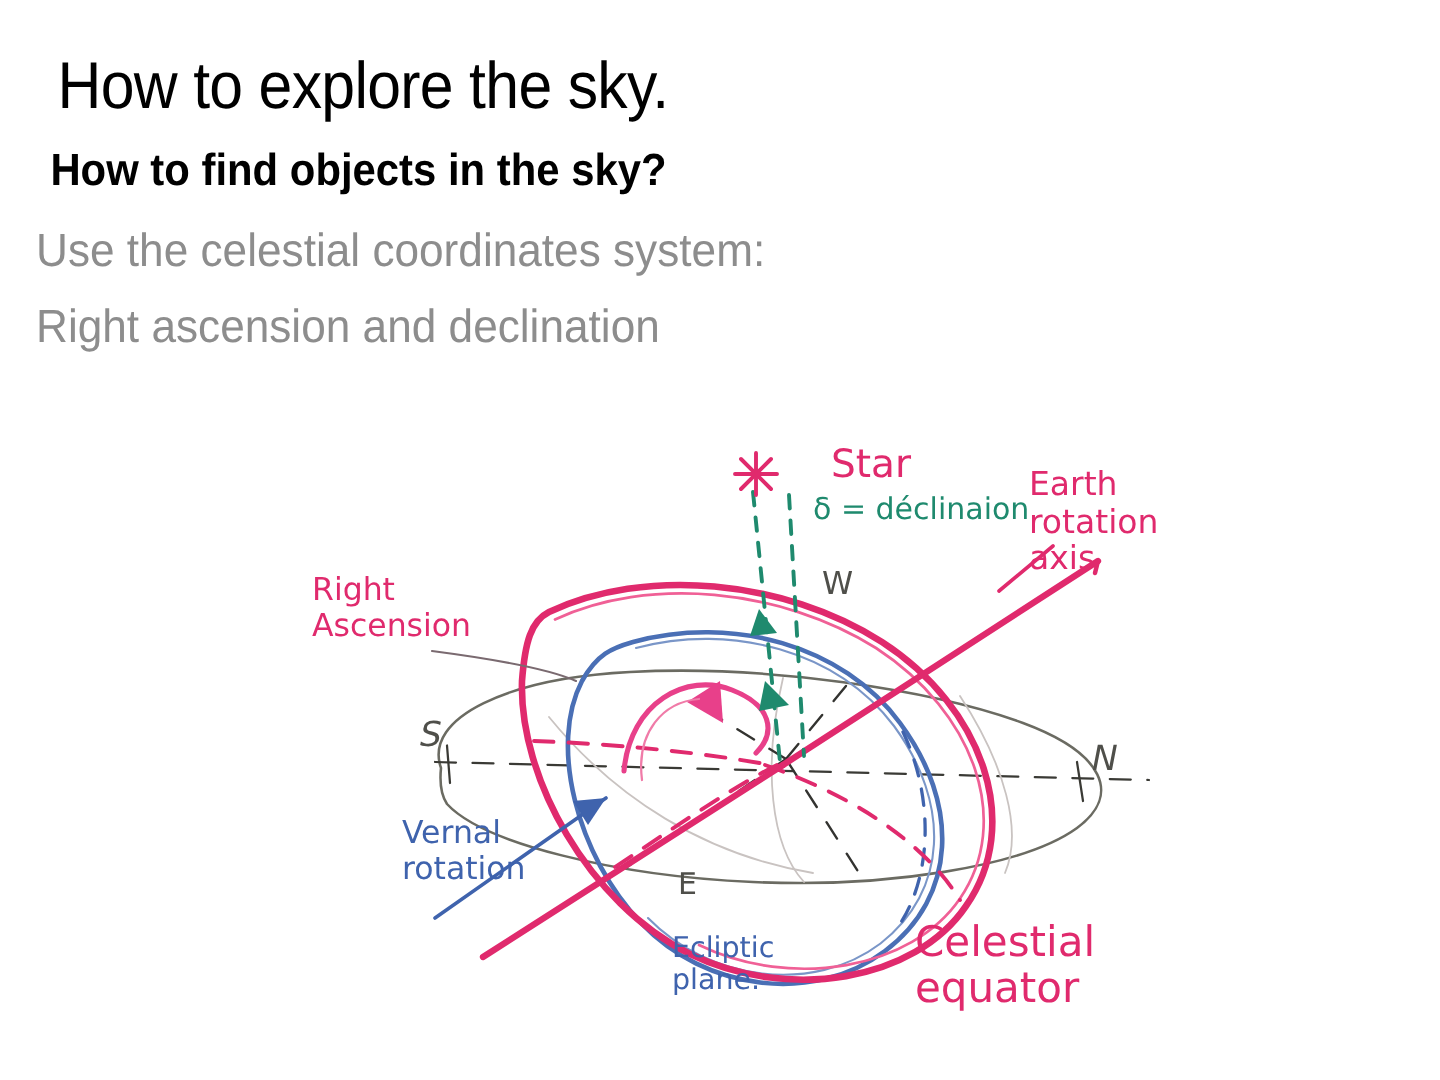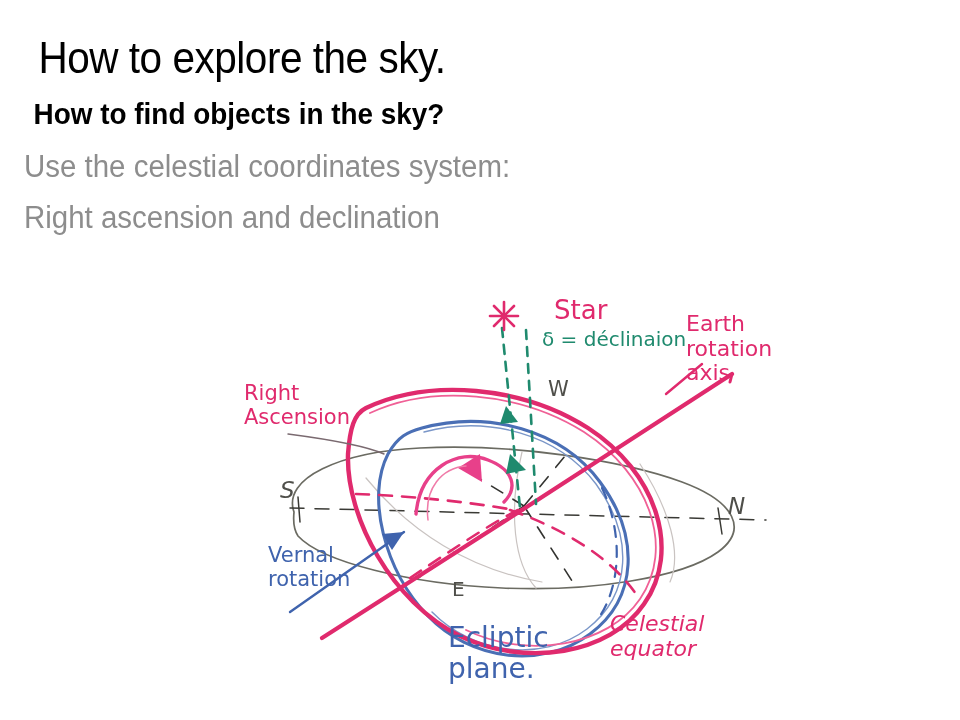--- a/index.html
+++ b/index.html
@@ -164,30 +164,30 @@
     </svg>
 
     <div class="lbl hand lbl-pink" style="left:348px;top:14px;font-size:26px;margin-left:36px;">Star</div>
 
     <div class="lbl hand lbl-teal" style="left:340px;top:46px;font-size:20px;margin-left:32px;">δ = déclinaion</div>
 
     <div class="lbl hand lbl-pink" style="left:516px;top:30px;font-size:22px;text-align:left;">Earth
 rotation
 axis</div>
 
-    <div class="lbl hand lbl-pink" style="left:38px;top:100px;font-size:21px;margin-left:36px;">Right
+    <div class="lbl hand lbl-pink" style="left:38px;top:100px;font-size:21px;">Right
 Ascension</div>
 
     <div class="lbl hand lbl-blue" style="left:98px;top:262px;font-size:21px;">Vernal
 rotation</div>
 
-    <div class="lbl hand lbl-blue" style="left:278px;top:340px;font-size:28px;">Ecliptic
+    <div class="lbl hand lbl-blue" style="left:278px;top:340px;font-size:19px;">Ecliptic
 plane.</div>
 
-    <div class="lbl hand lbl-pink" style="left:440px;top:330px;font-size:22px;font-style:italic;">Celestial
+    <div class="lbl hand lbl-pink" style="left:440px;top:330px;font-size:28px;">Celestial
 equator</div>
 
     <div class="lbl hand lbl-gray" style="left:110px;top:196px;font-size:23px;font-style:italic;">S</div>
 
     <div class="lbl hand lbl-gray" style="left:558px;top:212px;font-size:23px;font-style:italic;">N</div>
 
     <div class="lbl hand lbl-gray" style="left:378px;top:96px;font-size:21px;">W</div>
 
     <div class="lbl hand lbl-gray" style="left:282px;top:296px;font-size:20px;">E</div>
 

